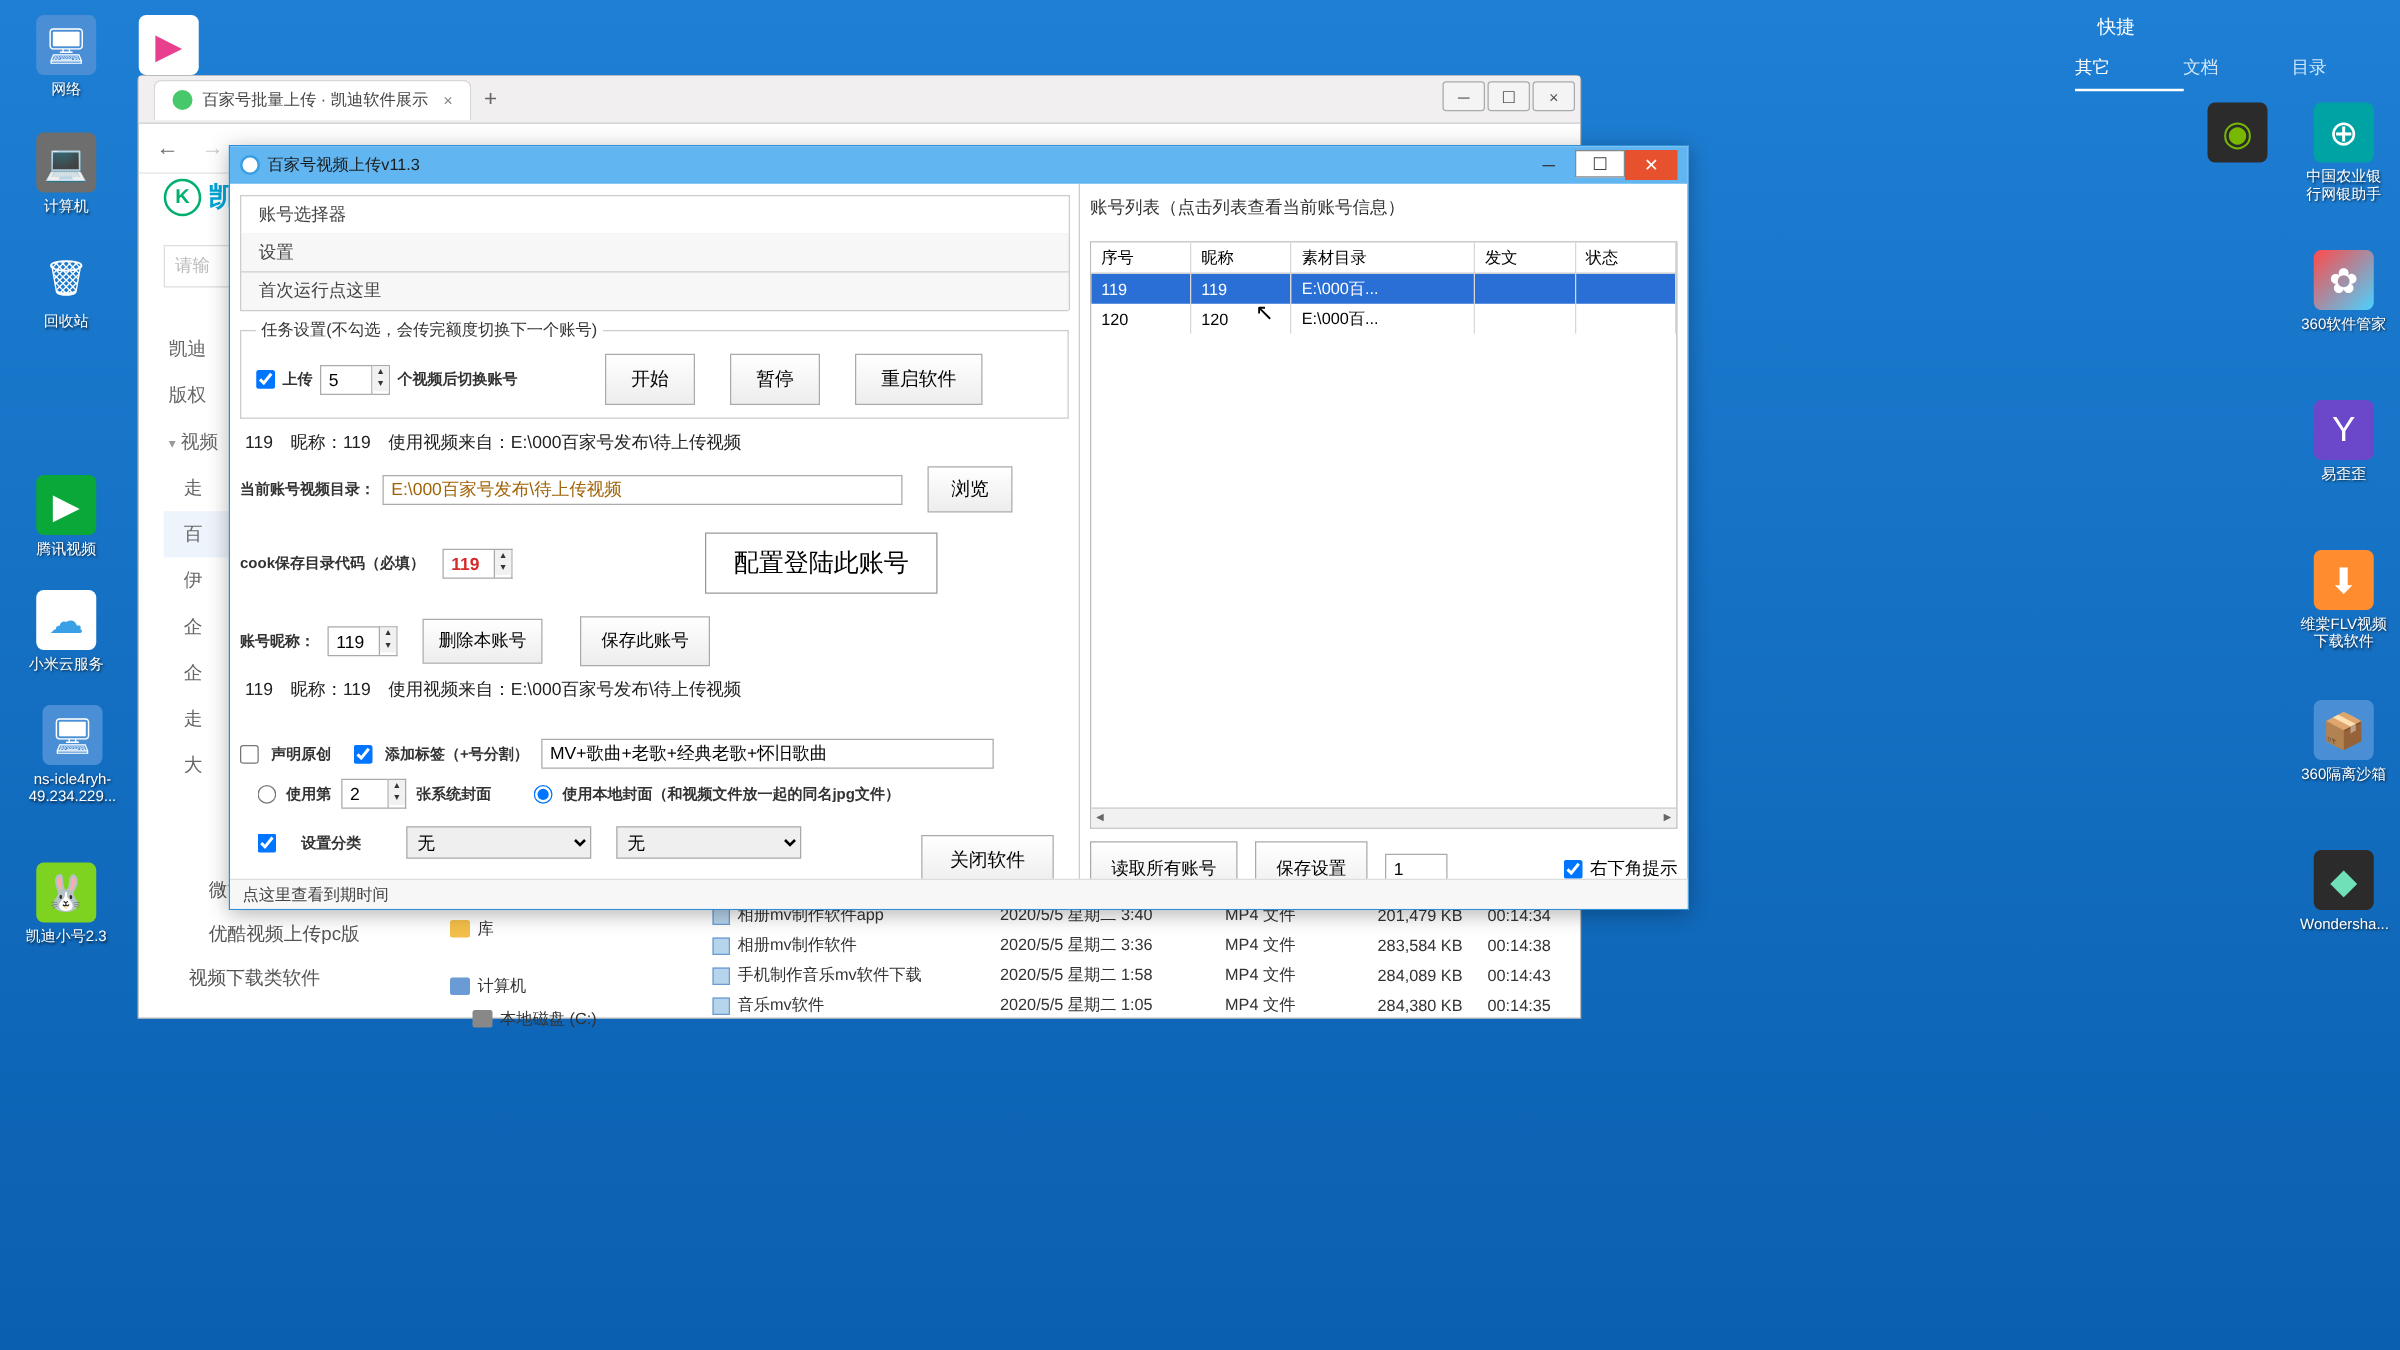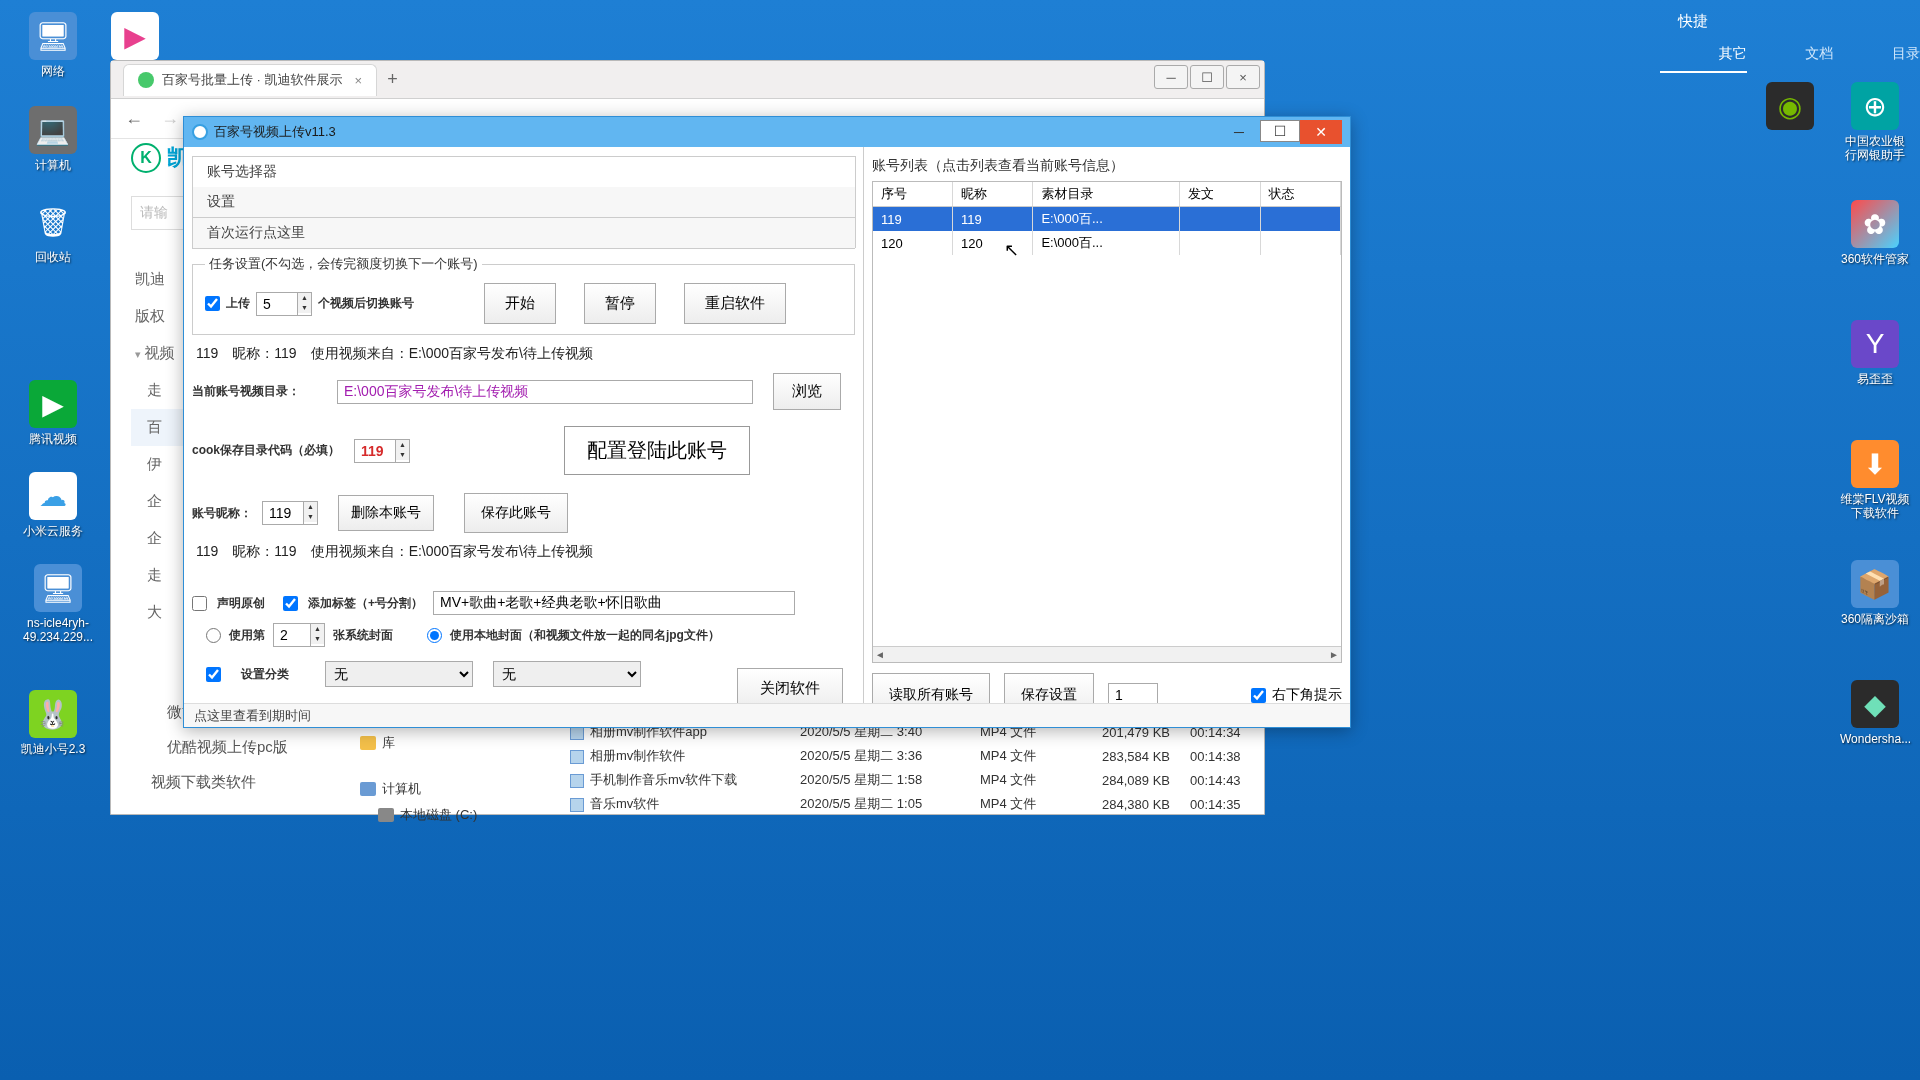--- a/index.html
+++ b/index.html
@@ -16,21 +16,21 @@
 .di-teal { background: #00a3a3; }
 .di-purple { background: #6a48c9; }
 .di-gray { background: #6e6e6e; }
 .di-lime { background: #7ed321; }
 .desktop-icon .label { text-shadow: 1px 1px 2px rgba(0,0,0,.7); line-height: 1.2; display: block; }
 
 
 .rpanel { position: absolute; right: 0; top: 0; width: 260px; }
 .rpanel-head { color: #fff; font-size: 15px; padding: 12px 18px 6px; }
 .rpanel-tabs { display: flex; }
-.rpanel-tabs span { flex: 1; text-align: right; color: #cfe6fb; padding: 8px 0; font-size: 14px; }
+.rpanel-tabs span { flex: 1; text-align: left; color: #cfe6fb; padding: 8px 0; font-size: 14px; }
 .rpanel-tabs span.active { color: #fff; border-bottom: 2px solid #fff; }
 
 
 .browser-window { position: absolute; left: 110px; top: 60px; width: 1155px; height: 755px; background: #fff; border: 1px solid #b9b9b9; border-radius: 4px 4px 0 0; }
 .browser-tabs { display: flex; align-items: center; height: 38px; background: #f1efef; padding-left: 12px; border-bottom: 1px solid #d0d0d0; }
 .browser-tab { display: flex; align-items: center; background: #fff; border: 1px solid #d6d6d6; border-bottom: none; border-radius: 6px 6px 0 0; height: 32px; padding: 0 14px; font-size: 13px; color: #444; }
 .tab-favicon { width: 16px; height: 16px; background: #47c96b; border-radius: 50%; margin-right: 8px; }
 .tab-close { margin-left: 12px; color: #888; cursor: pointer; }
 .tab-add { margin-left: 10px; color: #666; font-size: 18px; cursor: pointer; }
 .win-btns { position: absolute; right: 4px; top: 4px; display: flex; gap: 2px; }
@@ -76,32 +76,32 @@
 input[type=text], input[type=number] { border: 1px solid #aaa; padding: 3px 6px; font-size: 14px; }
 .spin-wrap { display: inline-flex; align-items: stretch; }
 .spin-wrap input { width: 42px; text-align: left; }
 .spin-btns { display: flex; flex-direction: column; border: 1px solid #aaa; border-left: none; }
 .spin-btns span { font-size: 7px; padding: 0 3px; line-height: 10px; background: #f1f1f1; cursor: pointer; }
 .big-btn { padding: 10px 20px; border: 1px solid #aaa; background: linear-gradient(#fff,#ededed); font-size: 15px; cursor: pointer; }
 .btn-row { display: flex; gap: 28px; margin-left: 60px; }
 
 .info-line { font-size: 14px; color: #222; margin: 10px 4px; }
 .dir-input { width: 416px; }
-.red-text { color: #a21caf; margin-left: 31px; }
+.red-text { color: #a16207; }
 .cook-input { width: 56px; color: #d62b2b; font-weight: bold; font-size: 15px; }
 .config-btn { padding: 10px 22px; border: 1px solid #999; background: #fff; font-size: 20px; font-family: SimSun; cursor: pointer; }
 .nick-input { width: 176px; }
 .med-btn { padding: 8px 12px; border: 1px solid #aaa; background: linear-gradient(#fff,#ededed); font-size: 14px; cursor: pointer; }
 .tags-input { width: 362px; }
 select { border: 1px solid #aaa; padding: 3px 4px; font-size: 14px; min-width: 148px; }
 .close-app-btn { position: absolute; right: 20px; bottom: 18px; padding: 10px 22px; border: 1px solid #aaa; background: linear-gradient(#fff,#ededed); font-size: 15px; cursor: pointer; }
 
 
 .rp-label { font-size: 14px; color: #333; margin-bottom: 6px; }
-.table-wrap { flex: 1; border: 1px solid #bbb; background: #fff; overflow: hidden; position: relative; }
+.table-wrap { flex: 1; border: 1px solid #bbb; background: #fff; overflow: hidden; position: relative; margin-top: 12px; }
 table { width: 100%; border-collapse: collapse; font-size: 13px; }
 th, td { border-right: 1px solid #d8d8d8; padding: 3px 8px; text-align: left; }
 thead th { background: #fff; border-bottom: 1px solid #ccc; font-weight: normal; height: 24px; }
 tbody tr.selected { background: #2a6fd6; color: #fff; }
 tbody tr { height: 20px; }
 .hscroll { position: absolute; bottom: 0; left: 0; right: 0; height: 16px; background: #f1f1f1; border-top: 1px solid #ccc; display: flex; justify-content: space-between; align-items: center; padding: 0 2px; }
 .hscroll span { font-size: 10px; color: #666; }
 .cursor-ptr { position: absolute; left: 1004px; top: 239px; font-size: 18px; color: #000; pointer-events: none; z-index: 200; }
 
 .bottom-row { display: flex; gap: 14px; align-items: center; margin-top: 10px; }

